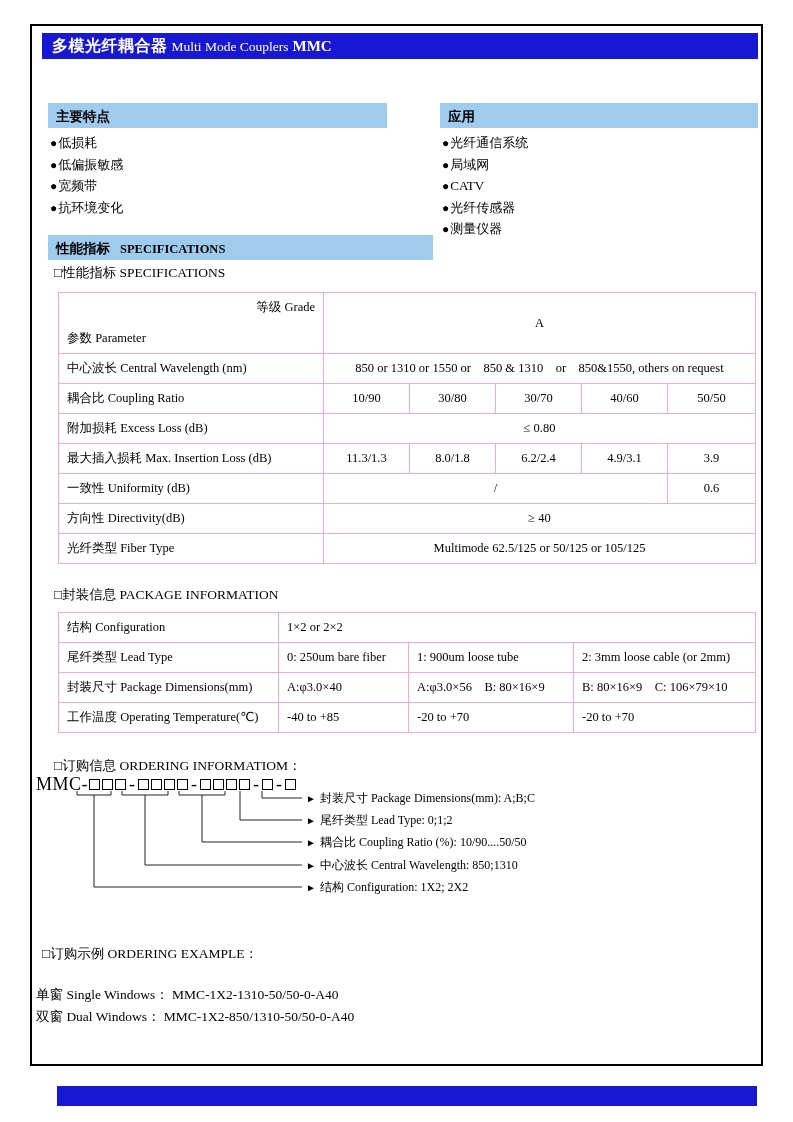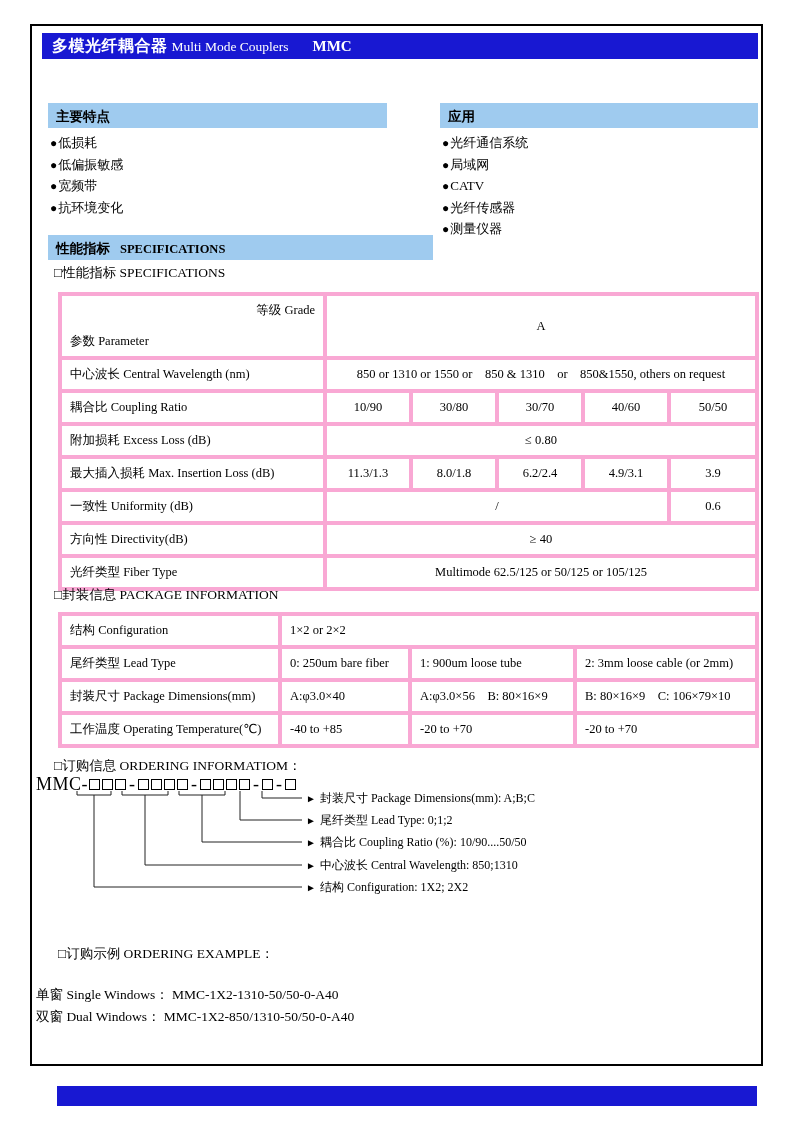--- a/index.html
+++ b/index.html
@@ -6,34 +6,34 @@
   #canvas{position:relative;width:793px;height:1122px;background:#fff;overflow:hidden;
           font-family:"Liberation Serif","DejaVu Sans",serif;color:#000;}
   .abs{position:absolute;}
   
   #page-border{left:30px;top:24px;width:729px;height:1038px;border:2px solid #000;}
   
   #header-bar{left:42px;top:33px;width:716px;height:26px;background:#1818d2;color:#fff;
               line-height:26px;padding-left:10px;box-sizing:border-box;white-space:nowrap;}
   #header-bar .zh{font-weight:bold;font-size:16px;letter-spacing:.5px;}
   #header-bar .en{font-size:13.5px;}
-  #header-bar .abbr{font-weight:bold;font-size:15px;margin-left:20px;}
+  #header-bar .abbr{font-weight:bold;font-size:15px;margin-left:0;}
   
   .banner{background:#9fcbef;height:25px;line-height:25px;padding-left:8px;box-sizing:border-box;white-space:nowrap;}
   .banner .zh{font-weight:bold;font-size:13.5px;}
   .banner .en{font-weight:bold;font-size:12.5px;margin-left:6px;}
   
   .bullets{font-size:13px;}
   .bullet-line{height:21.5px;line-height:21.5px;white-space:nowrap;}
   .bullet-glyph{font-size:12px;margin-right:1px;}
   
   .sq-heading{font-size:13.5px;white-space:nowrap;padding-left:18px;}
   
   table{border-collapse:collapse;table-layout:fixed;}
-  td{border:4px solid #f9a8d4;font-size:12.5px;padding:0 6px;overflow:hidden;white-space:nowrap;}
+  td{border:1px solid #f9a8d4;font-size:12.5px;padding:0 6px;overflow:hidden;white-space:nowrap;}
   td.lbl{text-align:left;padding-left:8px;}
   td.c{text-align:center;}
   tr.h60 td{height:60px;}
   tr.h29 td{height:29px;}
   
   .corner{position:relative;padding:0;}
   .corner .tr{position:absolute;top:6px;right:8px;font-size:12.5px;}
   .corner .bl{position:absolute;bottom:6px;left:8px;font-size:12.5px;}
   
   #code-line{left:36px;top:776px;height:16px;display:flex;align-items:center;font-size:18px;white-space:nowrap;}
@@ -227,21 +227,21 @@
   </div>
   <div class="abs ord-label" style="left:306px;top:858px;">
     <span class="arrow">►</span>
     <span>中心波长 Central Wavelength: 850;1310</span>
   </div>
   <div class="abs ord-label" style="left:306px;top:880px;">
     <span class="arrow">►</span>
     <span>结构 Configuration: 1X2; 2X2</span>
   </div>
 
-  <div class="abs sq-heading" style="left:40px;top:945px;">□订购示例 ORDERING EXAMPLE：</div>
+  <div class="abs sq-heading" style="left:24px;top:945px;">□订购示例 ORDERING EXAMPLE：</div>
   <div class="abs example-line" style="left:36px;top:984px;">
     <span>单窗</span>
     <span>Single Windows：</span>
     <span>MMC-1X2-1310-50/50-0-A40</span>
   </div>
   <div class="abs example-line" style="left:36px;top:1006px;">
     <span>双窗</span>
     <span>Dual Windows：</span>
     <span>MMC-1X2-850/1310-50/50-0-A40</span>
   </div>

